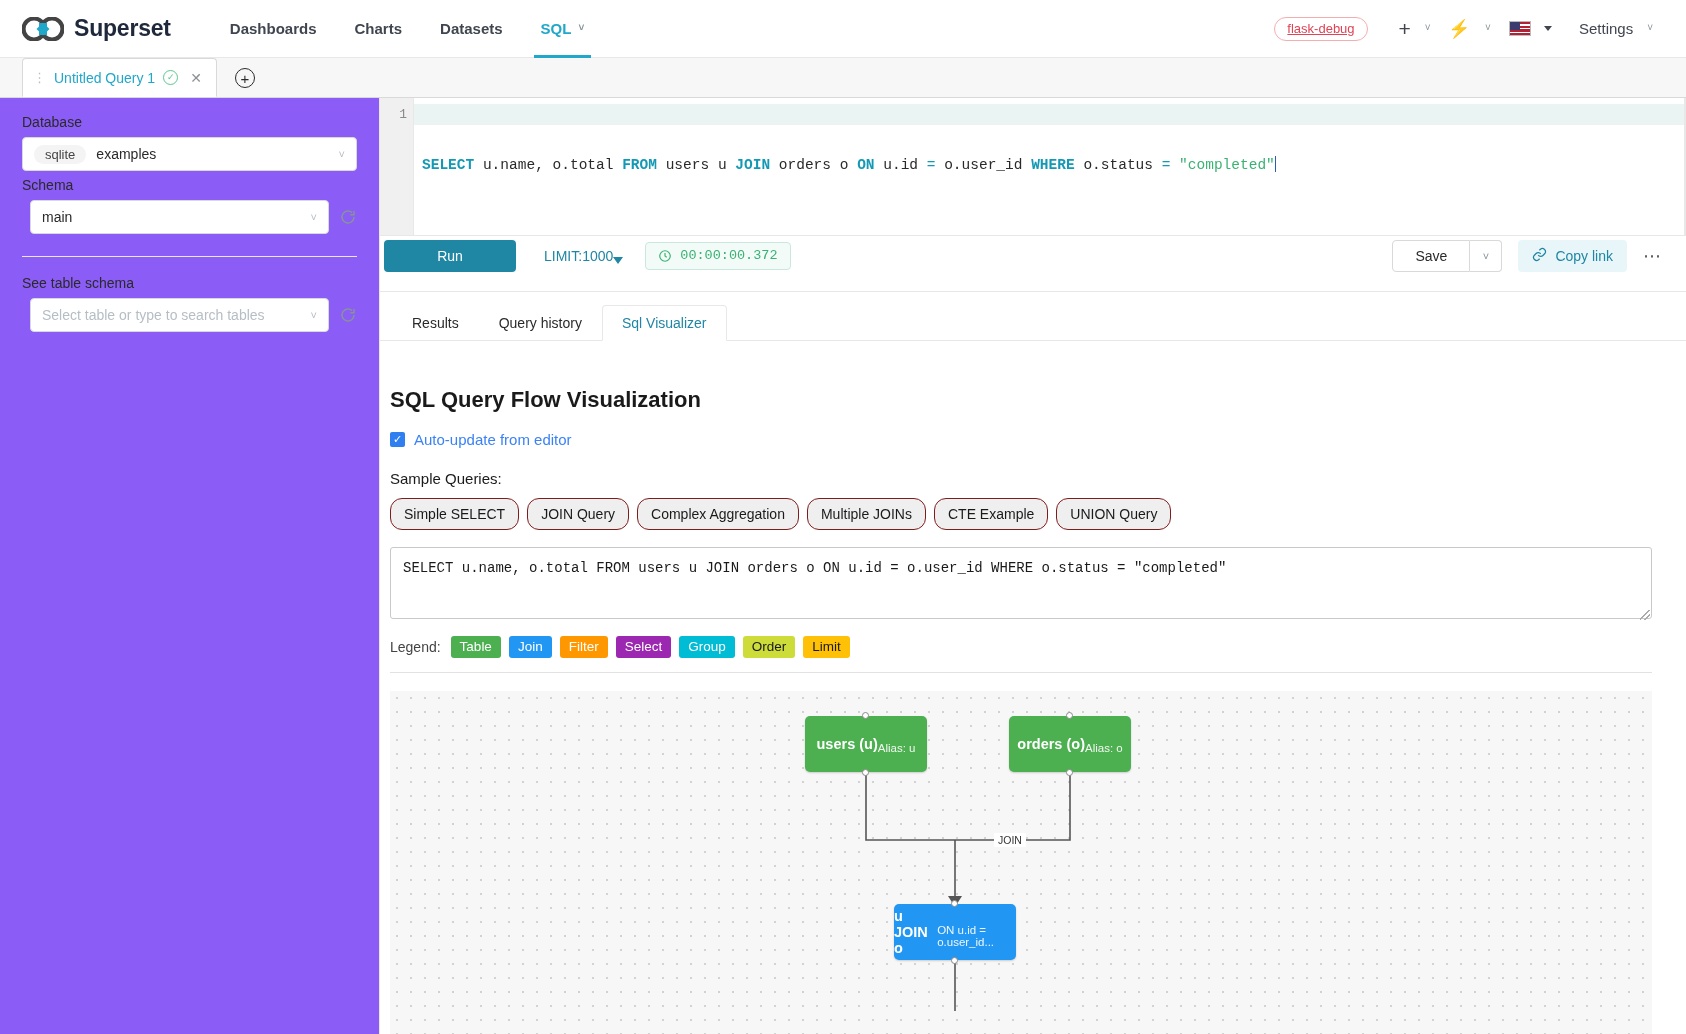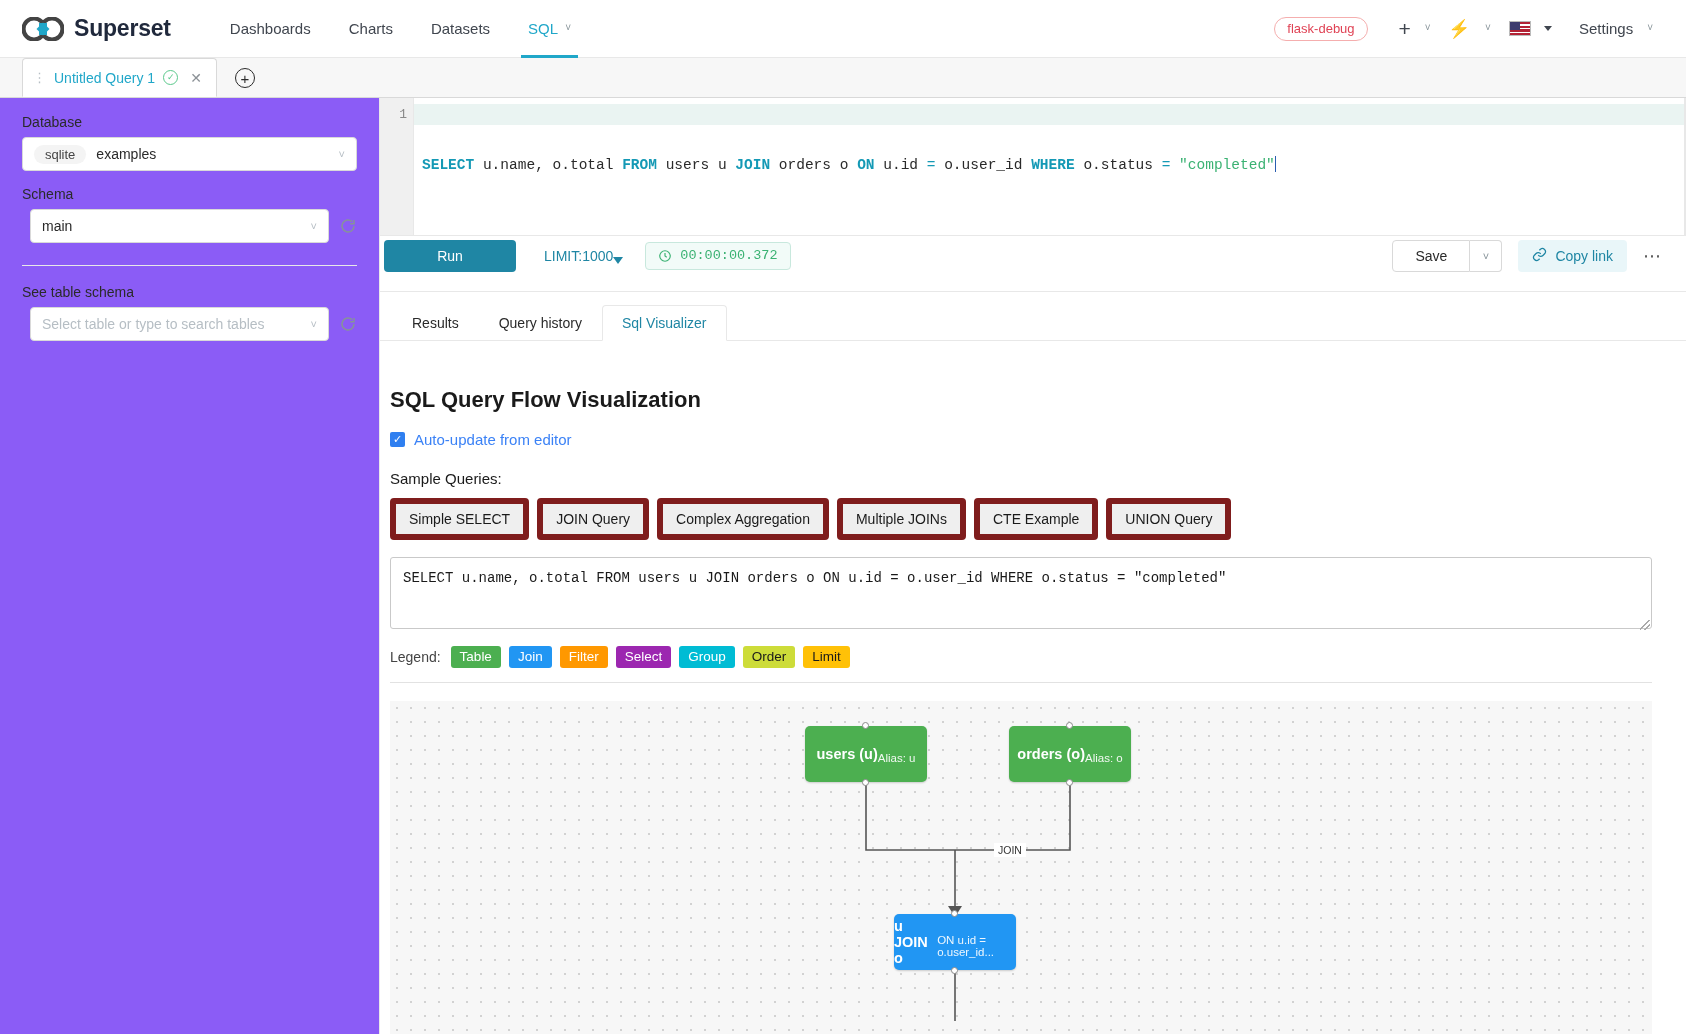--- a/index.html
+++ b/index.html
@@ -22,21 +22,21 @@
     padding: 0 24px 0 22px;
     background: #fff;
     position: relative;
   }
   .brand { display: flex; align-items: center; gap: 10px; margin-right: 40px; }
   .brand-logo { width: 42px; height: 24px; position: relative; }
   .brand-logo svg { display: block; }
   .brand-text {
     font-size: 23px; font-weight: bold; color: #20293c; letter-spacing: -0.2px;
   }
-  .nav-items { display: flex; align-items: center; gap: 0px; height: 58px; }
+  .nav-items { display: flex; align-items: center; gap: 0px; height: 58px; font-weight: bold; }
   .nav-item {
     font-size: 15px; color: #40464f; padding: 0 19px;
     height: 58px; display: flex; align-items: center; cursor: pointer;
     position: relative;
   }
   .nav-item.active { color: #20a7c9; }
   .nav-item.active:after {
     content: ""; position: absolute; left: 12px; right: 12px; bottom: 0;
     height: 3px; background: #20a7c9;
   }
@@ -44,20 +44,21 @@
     display: inline-block; margin-left: 7px; font-size: 10px; color: #879399;
     transform: translateY(-1px);
   }
   .nav-right {
     margin-left: auto; display: flex; align-items: center; gap: 0;
   }
   .badge-debug {
     border: 1px solid #f5aeae; color: #e04355; background: #fff;
     border-radius: 12px; font-size: 13px; padding: 3px 12px 4px;
     margin-right: 22px;
+    text-decoration: underline;
   }
   .icon-btn {
     display: flex; align-items: center; gap: 7px; padding: 0 9px;
     color: #40464f; cursor: pointer; font-size: 15px;
   }
   .plus-glyph { font-size: 21px; line-height: 1; color: #40464f; font-weight: 300;}
   .bolt-glyph { font-size: 18px; line-height: 1; color: #40464f; }
   .flag {
     width: 22px; height: 15px; display: inline-block; position: relative;
     background: linear-gradient(#b22234 0 18%, #fff 18% 28%, #b22234 28% 46%,
@@ -122,21 +123,21 @@
   }
   .db-pill {
     background: #f4f4f4; border-radius: 11px; padding: 2px 11px;
     font-size: 13px; color: #444; margin-right: 10px;
   }
   .row-with-refresh { display: flex; align-items: center; gap: 10px; margin-left: 8px; }
   .row-with-refresh .select-box { flex: 1; }
   .refresh-ico {
     width: 18px; height: 18px; color: #879399; flex-shrink: 0; cursor: pointer;
   }
-  .mb18 { margin-bottom: 15px; }
+  .mb18 { margin-bottom: 6px; }
   .divider-h { height: 1px; background: #e8e8e8; margin: 22px 0 18px; }
 
   
   .rightpanel { flex: 1; display: flex; flex-direction: column; min-width: 0; background:#fff;}
 
   
   .editor-wrap {
     height: 138px; background: #fff; display: flex;
     border-bottom: 1px solid #e8e8e8;
   }
@@ -250,21 +251,21 @@
   .chk-row { display: flex; align-items: center; gap: 9px; margin-bottom: 22px; }
   .chkbox {
     width: 15px; height: 15px; background: #2f7ff0; border-radius: 2px;
     display: flex; align-items: center; justify-content: center;
     color: #fff; font-size: 11px; line-height: 1; cursor: pointer;
   }
   .chk-label { font-size: 15px; color: #3b82f6; }
   .sq-label { font-size: 15px; color: #1a1a1a; margin-bottom: 11px; }
   .sq-row { display: flex; gap: 8px; margin-bottom: 17px; flex-wrap: nowrap; }
   .sq-btn {
-    background: #efefef; border: 6px solid #7f1d1d; border-radius: 4px;
+    background: #efefef; border: 1px solid #7f1d1d; border-radius: 12px;
     padding: 7px 13px; font-size: 14px; color: #1a1a1a; cursor: pointer;
     font-family: inherit; white-space: nowrap;
   }
   .sql-textarea {
     width: 100%; height: 72px; border: 1px solid #c9c9c9; border-radius: 3px;
     padding: 11px 12px; font-family: "Liberation Mono", monospace;
     font-size: 14px; color: #1a1a1a; resize: none; outline: none; background:#fff;
     line-height: 1.4;
   }
   .ta-wrap { position: relative; margin-bottom: 13px; }

